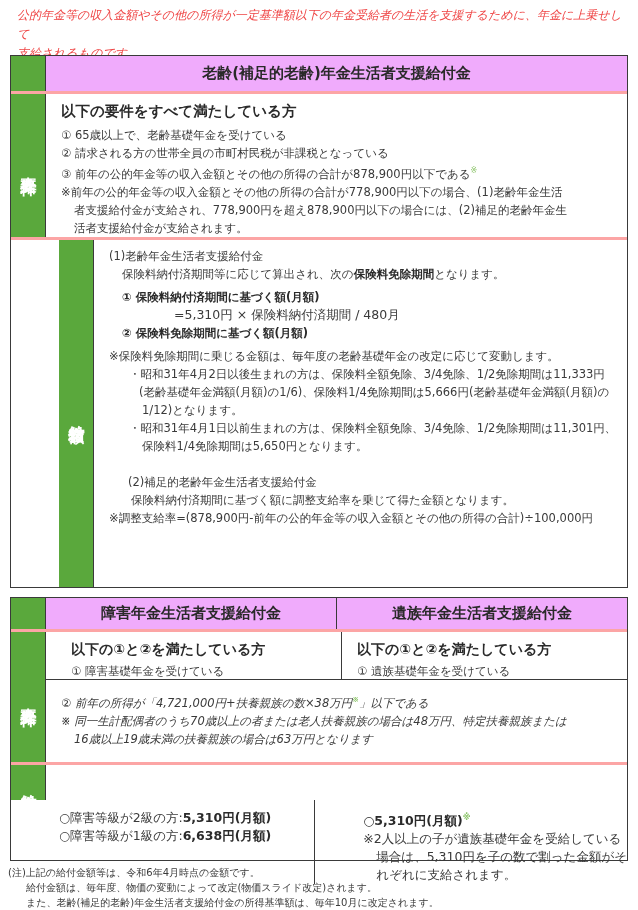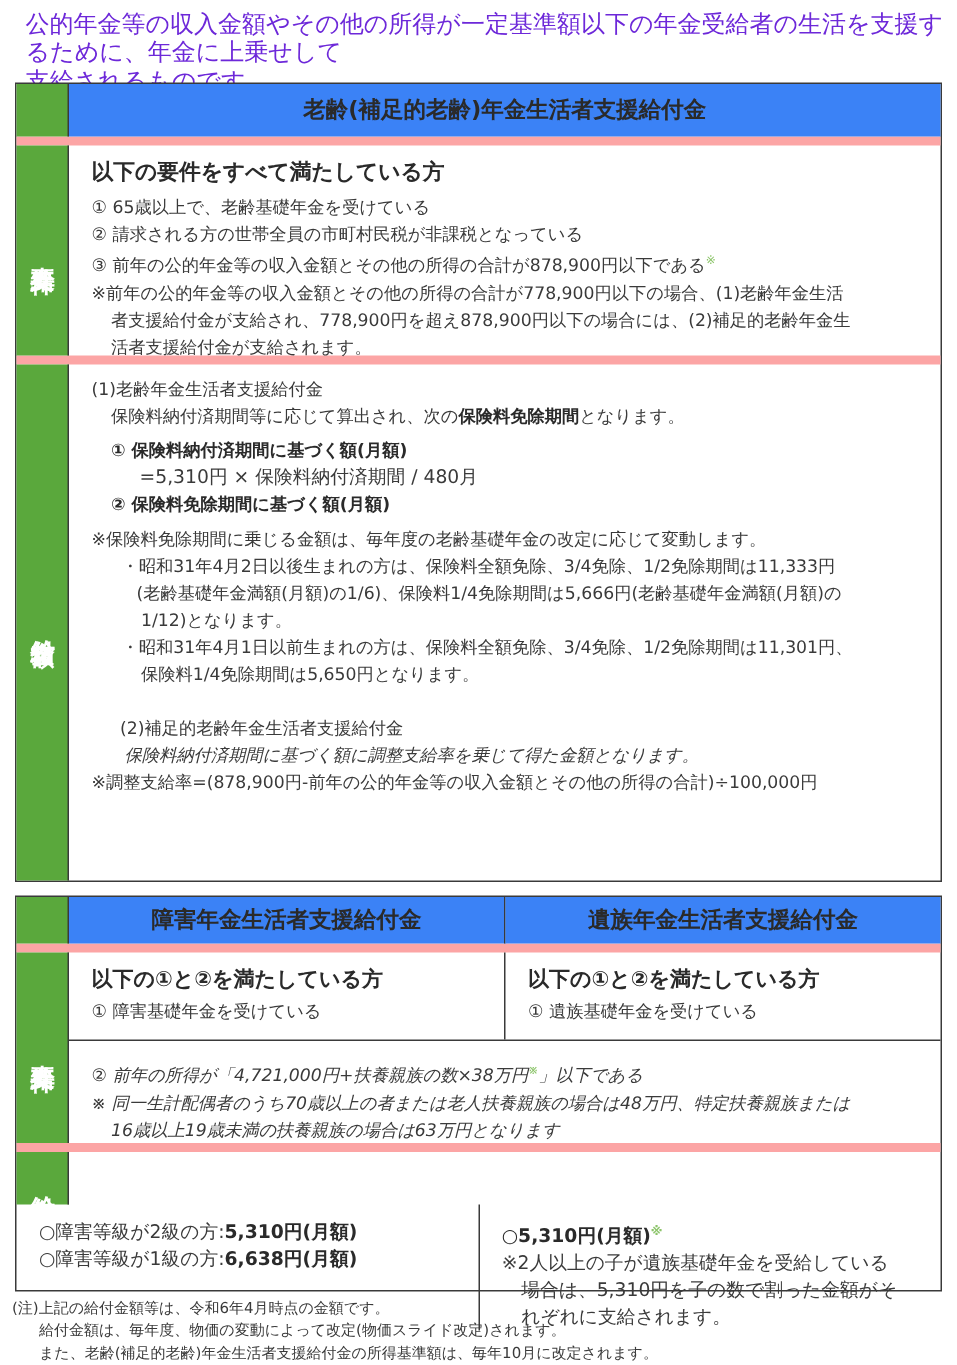--- a/index.html
+++ b/index.html
@@ -1,51 +1,51 @@
 <!DOCTYPE html>
 <html><head>
 <meta charset="utf-8">
 <style>
   * { box-sizing: border-box; margin: 0; padding: 0; }
   html, body { width: 638px; height: 910px; background: #ffffff; overflow: hidden; }
   body { font-family: "DejaVu Sans", "Liberation Sans", sans-serif; color: #333333; position: relative; }
 
-  .intro { position: absolute; left: 17px; top: 6px; width: 612px; font-size: 16px; line-height: 19px; color: #6d28d9; }
+  .intro { position: absolute; left: 17px; top: 6px; width: 612px; font-size: 12px; line-height: 19px; color: #ef4444; font-style: italic; }
 
   .tbl { position: absolute; left: 10px; width: 618px; border: 1px solid #3a3a3a; }
-  .row { display: flex; border-top: 6px solid #fca5a5; }
+  .row { display: flex; border-top: 3px solid #fca5a5; }
   .row:first-child { border-top: none; }
   .side { width: 35px; flex: 0 0 35px; background: #5aa83c; color: #ffffff; display: flex; align-items: center; justify-content: center; border-right: 1px solid #3a3a3a; }
   .side-label { writing-mode: vertical-rl; text-orientation: upright; font-size: 16px; font-weight: bold; letter-spacing: 1px; }
   .cell { flex: 1; }
-  .head-cell { background: #3b82f6; display: flex; align-items: center; justify-content: center; font-size: 15px; font-weight: bold; color: #2a2a2a; }
+  .head-cell { background: #f0abfc; display: flex; align-items: center; justify-content: center; font-size: 15px; font-weight: bold; color: #2a2a2a; }
 
   .t1 { top: 55px; }
   .t1 .h { height: 35px; }
   .t1 .r1 { height: 146px; }
-  .t1 .r2 { height: 350px; }
+  .t1 .r2 { height: 350px; padding-left: 48px; }
 
   .req-title { font-size: 14.5px; font-weight: bold; color: #2a2a2a; margin: 8px 0 5px 15px; }
   .line { font-size: 11.5px; line-height: 18px; color: #3a3a3a; white-space: nowrap; }
   .pad15 { padding-left: 15px; }
   .ind2 { padding-left: 28px; }
   .ind3 { padding-left: 35px; }
   .mark { color: #8cc46a; font-size: 8px; vertical-align: super; }
   .b { font-weight: bold; color: #2a2a2a; }
-  .big { font-size: 12.5px; }
+  .big { font-size: 12.5px; margin-left: 33px; }
 
   .t2 { top: 597px; }
   .t2 .h { height: 31px; }
   .split { display: flex; flex: 1; }
   .split > div { flex: 1; }
   .split > div:first-child { border-right: 1px solid #3a3a3a; }
   .split .head-cell { height: 100%; }
   .t2 .req { height: 133px; }
   .req-inner { display: flex; flex-direction: column; flex: 1; }
-  .req-top { display: flex; height: 60px; border-bottom: 1px solid #3a3a3a; }
+  .req-top { display: flex; height: 48px; border-bottom: 1px solid #3a3a3a; padding-left: 10px; }
   .req-top > div { flex: 1; }
   .req-top > div:first-child { border-right: 1px solid #3a3a3a; }
   .req-top .req-title { margin: 9px 0 3px 15px; font-size: 14px; }
   .t2 .amt { height: 98px; flex-direction: column; }
   .amt .split > div { padding-top: 9px; }
 
   .note { position: absolute; left: 8px; top: 865px; font-size: 10px; line-height: 15px; color: #3a3a3a; }
   .note .ni { padding-left: 18px; }
 </style>
 </head>
@@ -87,21 +87,21 @@
       <div class="line ind2 b" style="margin-top:5px;">① 保険料納付済期間に基づく額(月額)</div>
       <div class="line big" style="padding-left:47px;">=5,310円 × 保険料納付済期間 / 480月</div>
       <div class="line ind2 b">② 保険料免除期間に基づく額(月額)</div>
       <div class="line pad15" style="margin-top:5px;">※保険料免除期間に乗じる金額は、毎年度の老齢基礎年金の改定に応じて変動します。</div>
       <div class="line ind3">・昭和31年4月2日以後生まれの方は、保険料全額免除、3/4免除、1/2免除期間は11,333円</div>
       <div class="line" style="padding-left:45px;">(老齢基礎年金満額(月額)の1/6)、保険料1/4免除期間は5,666円(老齢基礎年金満額(月額)の</div>
       <div class="line" style="padding-left:48px;">1/12)となります。</div>
       <div class="line ind3">・昭和31年4月1日以前生まれの方は、保険料全額免除、3/4免除、1/2免除期間は11,301円、</div>
       <div class="line" style="padding-left:48px;">保険料1/4免除期間は5,650円となります。</div>
       <div class="line pad15" style="margin-top:18px;margin-left:19px;">(2)補足的老齢年金生活者支援給付金</div>
-      <div class="line" style="padding-left:37px;font-style:italic;">保険料納付済期間に基づく額に調整支給率を乗じて得た金額となります。</div>
+      <div class="line" style="padding-left:37px;">保険料納付済期間に基づく額に調整支給率を乗じて得た金額となります。</div>
       <div class="line pad15">※調整支給率=(878,900円-前年の公的年金等の収入金額とその他の所得の合計)÷100,000円</div>
     </div>
   </div>
 </div>
 
 <div class="tbl t2">
   <div class="row h">
     <div class="side"></div>
     <div class="split">
       <div class="head-cell">障害年金生活者支援給付金</div>

